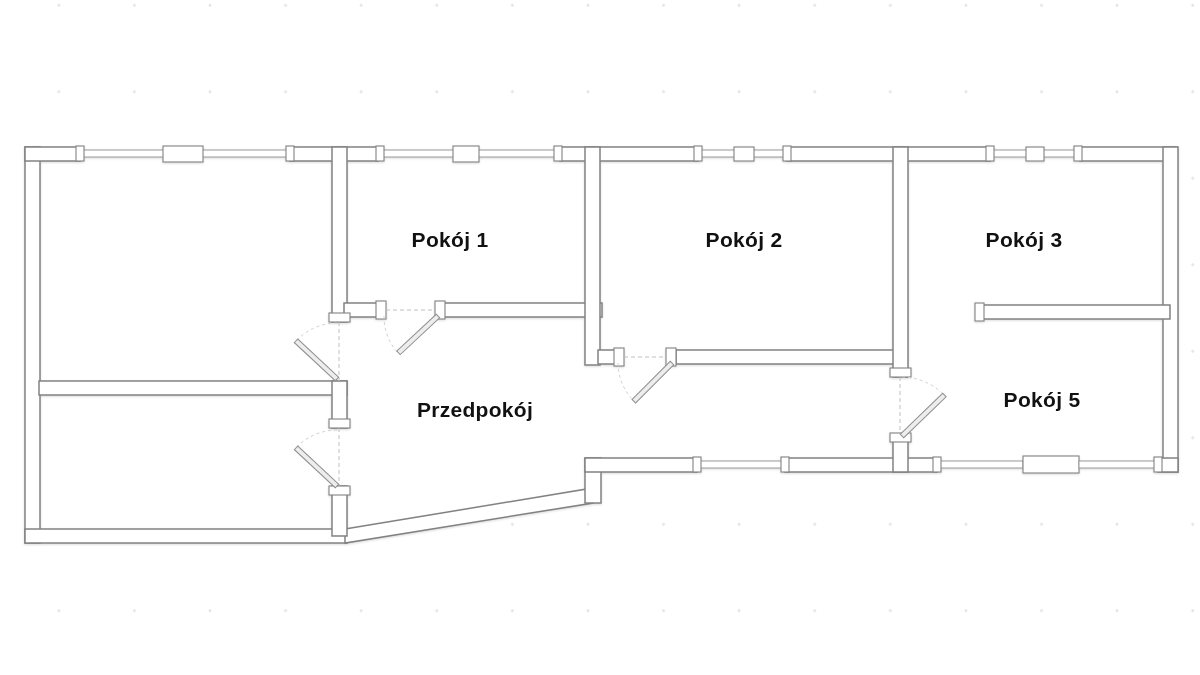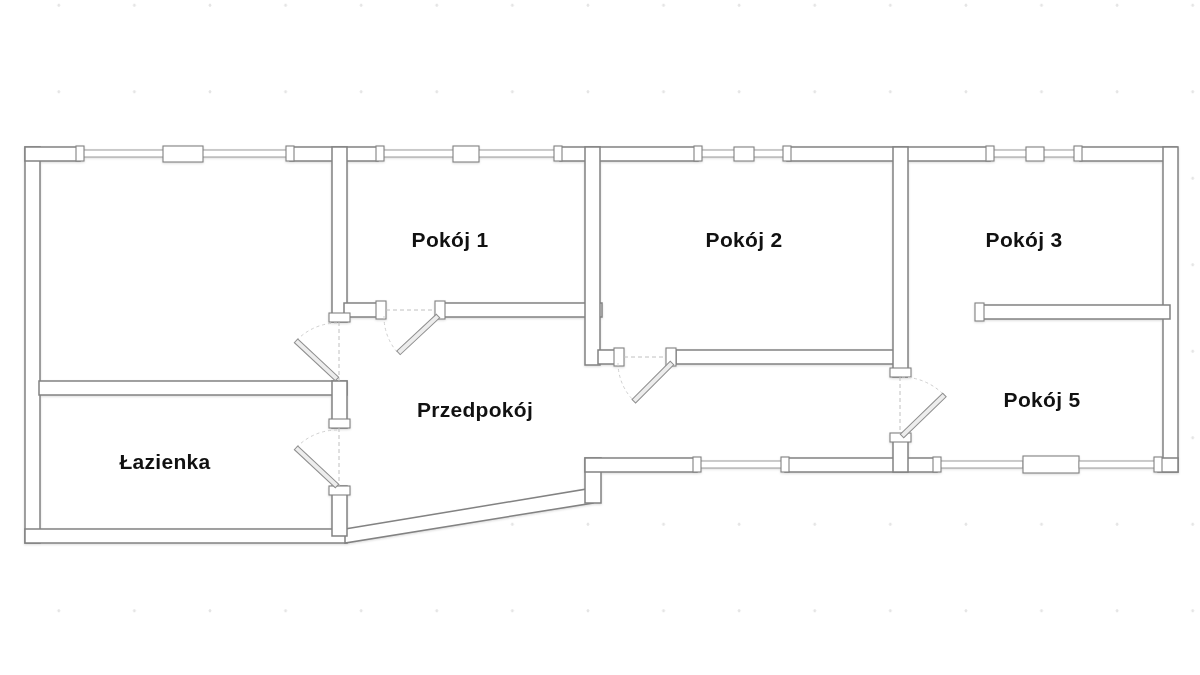--- a/index.html
+++ b/index.html
@@ -148,14 +148,13 @@
       <path class="arc" d="M902 377 A59 59 0 0 1 944 395"></path>
       <rect class="leaf" x="902" y="433.5" width="59" height="5" transform="rotate(-44 902 436)"></rect>
     </g>
   </svg>
 
   <div class="room-label lbl-pokoj1">Pokój 1</div>
   <div class="room-label lbl-pokoj2">Pokój 2</div>
   <div class="room-label lbl-pokoj3">Pokój 3</div>
   <div class="room-label lbl-pokoj4">Pokój 5</div>
   <div class="room-label lbl-przedpokoj">Przedpokój</div>
-  <div class="room-label lbl-lazienka">Łazienka</div>
 </div>
 
 </body></html>

